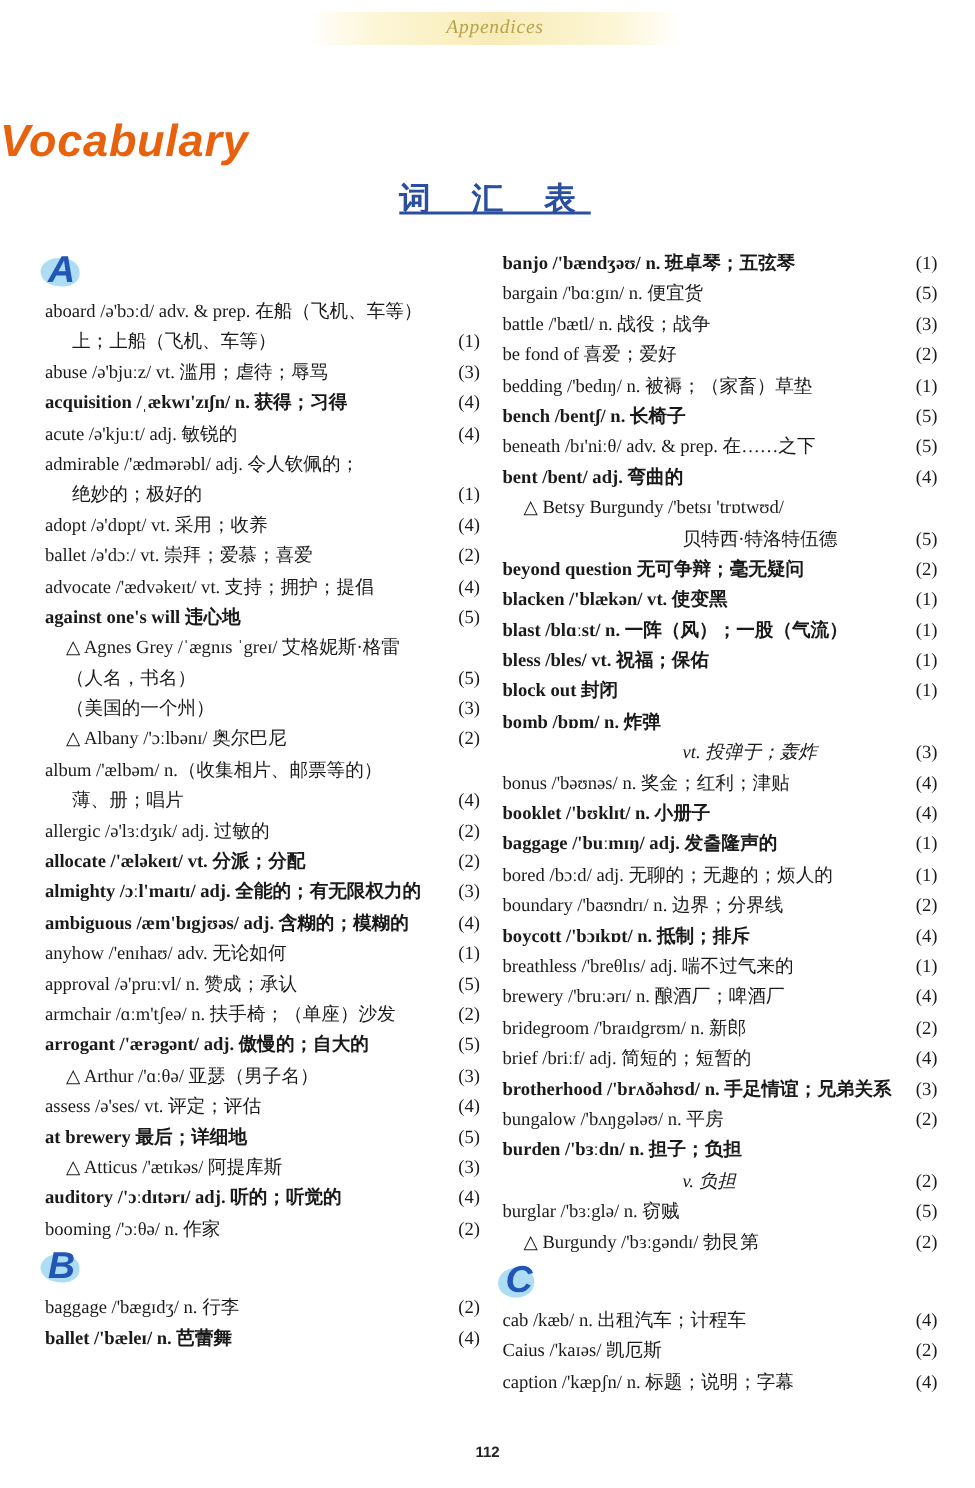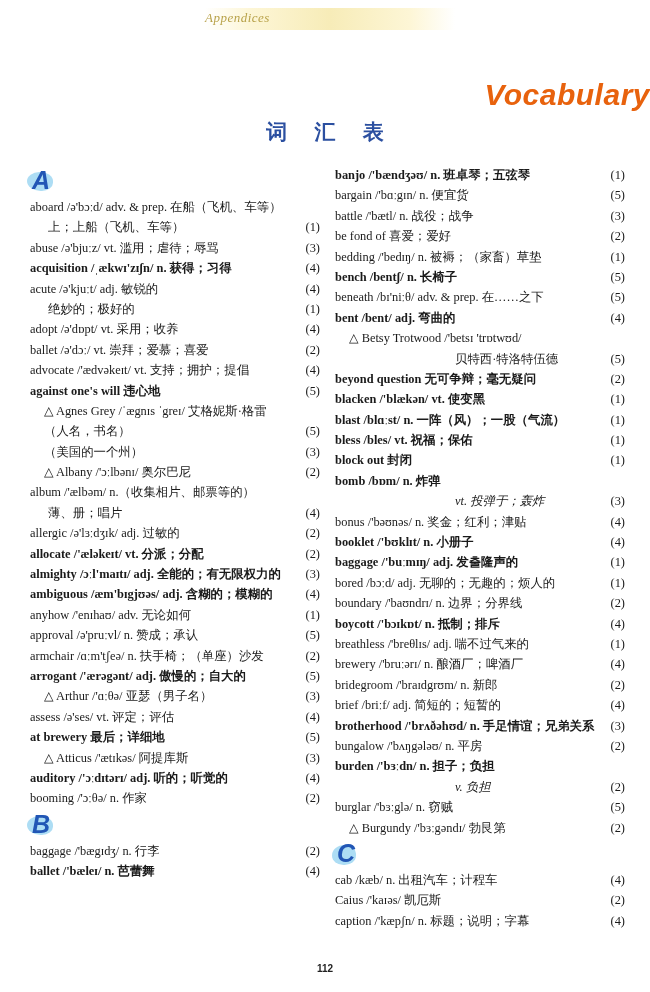--- a/index.html
+++ b/index.html
@@ -28,52 +28,54 @@
     left: 205px;
     width: 250px;
     height: 22px;
     background: linear-gradient(to right, #ffffff 0%, #fdf6d6 18%, #f7ecb8 50%, #fdf6d6 82%, #ffffff 100%);
   }
   .header-band .hdr-text {
     position: absolute;
     top: 2px;
     left: 0;
     width: 250px;
+    text-align: center;
     font-family: "Liberation Serif", serif;
     font-style: italic;
     font-size: 13px;
     color: #b8a24a;
     letter-spacing: 0.5px;
   }
   
   .title-en {
     position: absolute;
     top: 78px;
     left: 0;
     width: 650px;
-    text-align: right;
+    text-align: left;
     font-family: "Liberation Sans", sans-serif;
     font-weight: bold;
     font-style: italic;
     font-size: 30px;
     color: #e8620d;
     letter-spacing: 0.5px;
   }
   .title-cn {
     position: absolute;
     top: 118px;
     left: 0;
     width: 650px;
     text-align: center;
     font-family: "DejaVu Sans", sans-serif;
     font-weight: bold;
     font-size: 21px;
     color: #2b4fa0;
     letter-spacing: 10px;
     text-indent: 10px;
+    text-decoration: underline;
   }
   
   .cols {
     position: absolute;
     top: 168px;
     left: 30px;
     width: 600px;
     height: 770px;
   }
   .col {
@@ -190,20 +192,23 @@
         </div>
         <div class="entry bold">
           <span class="txt">acquisition /ˌækwɪ'zɪʃn/ n. 获得；习得</span>
           <span class="ref">(4)</span>
         </div>
         <div class="entry">
           <span class="txt">acute /ə'kjuːt/ adj. 敏锐的</span>
           <span class="ref">(4)</span>
         </div>
         <div class="entry">
+          <span class="txt">admirable /'ædmərəbl/ adj. 令人钦佩的；</span>
+        </div>
+        <div class="entry">
           <span class="txt" style="padding-left: 18px;">绝妙的；极好的</span>
           <span class="ref">(1)</span>
         </div>
         <div class="entry">
           <span class="txt">adopt /ə'dɒpt/ vt. 采用；收养</span>
           <span class="ref">(4)</span>
         </div>
         <div class="entry">
           <span class="txt">ballet /ə'dɔː/ vt. 崇拜；爱慕；喜爱</span>
           <span class="ref">(2)</span>
@@ -334,21 +339,21 @@
         </div>
         <div class="entry">
           <span class="txt">beneath /bɪ'niːθ/ adv. &amp; prep. 在……之下</span>
           <span class="ref">(5)</span>
         </div>
         <div class="entry bold">
           <span class="txt">bent /bent/ adj. 弯曲的</span>
           <span class="ref">(4)</span>
         </div>
         <div class="entry indent">
-          <span class="txt">△ Betsy Trotwood /'betsɪ 'trɒtwʊd/</span>
+          <span class="txt">△ Betsy Burgundy /'betsɪ 'trɒtwʊd/</span>
         </div>
         <div class="entry">
           <span class="txt" style="padding-left: 120px;">贝特西·特洛特伍德</span>
           <span class="ref">(5)</span>
         </div>
         <div class="entry bold">
           <span class="txt">beyond question 无可争辩；毫无疑问</span>
           <span class="ref">(2)</span>
         </div>
         <div class="entry bold">

